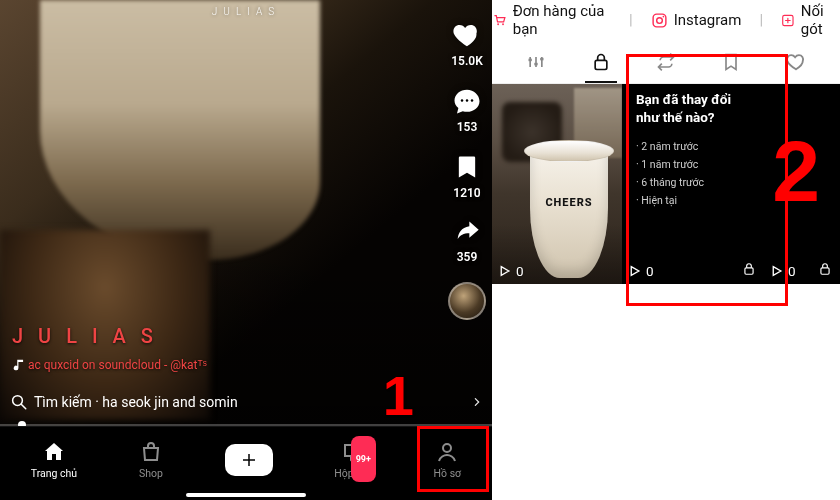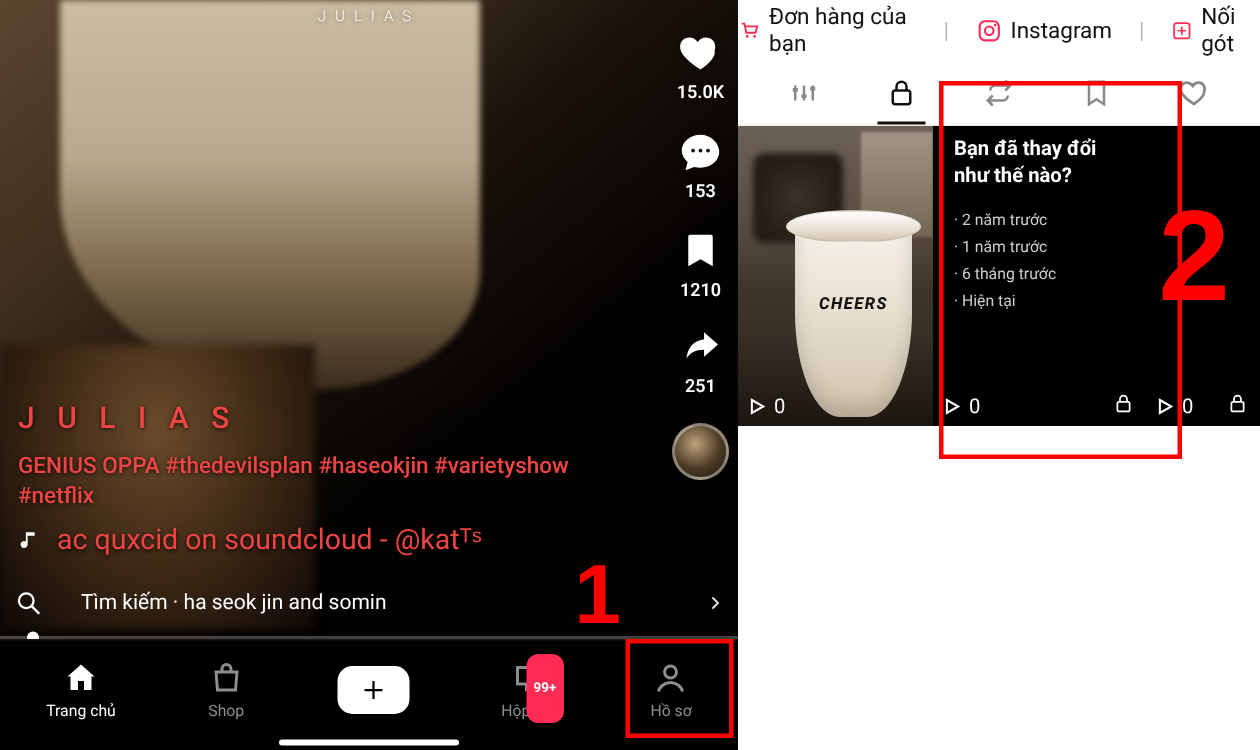--- a/index.html
+++ b/index.html
@@ -22,23 +22,23 @@
   }
   .brand-top { position:absolute; top:6px; left:50%; transform:translateX(-50%);
      color:#fff; font-size:10px; letter-spacing:6px; opacity:0.9; font-weight:300; text-shadow:0 0 4px rgba(0,0,0,0.6);}
   .right-rail { position: absolute; right: 6px; top: 20px; display:flex; flex-direction:column; align-items:center; gap:18px;margin-left:13px; }
   .rail-item { display:flex; flex-direction:column; align-items:center; gap:4px; color:#fff; text-shadow:0 0 4px rgba(0,0,0,0.7); }
   .rail-item .count { font-size:12px; font-weight:600; }
   .icon-shadow { filter: drop-shadow(0 0 3px rgba(0,0,0,0.6)); }
   .info { position:absolute; left:12px; right:70px; bottom:128px; color:#ef4444; text-shadow:0 1px 3px rgba(0,0,0,0.8); }
   .info .username { font-size:20px; letter-spacing:5px; font-weight:500; margin-bottom:10px; }
   .info .caption { font-size:15px; line-height:1.35; font-weight:500; margin-bottom:8px; }
-  .info .sound { font-size:19px; display:flex; align-items:center; gap:12px; }
+  .info .sound { font-size:12px; display:flex; align-items:center; gap:2px; }
   .search-strip { position:absolute; left:10px; right:10px; bottom:82px; height:32px;
-    display:flex; align-items:center; gap:26px; color:#fff; font-size:14px; }
+    display:flex; align-items:center; gap:6px; color:#fff; font-size:14px; }
   .search-strip .chev { color:#fff; opacity:0.9; }
   .progress { position:absolute; left:0; right:0; bottom:74px; height:2px; background:rgba(255,255,255,0.25); }
   .progress .dot { position:absolute; left:18px; top:-3px; width:8px; height:8px; border-radius:50%; background:#fff; }
   .bottom-nav { position:absolute; left:0; right:0; bottom:0; height:74px; background:#000;
     display:flex; align-items:center; justify-content:space-around; border-top:1px solid rgba(255,255,255,0.08); padding-bottom:8px;}
   .nav-item { display:flex; flex-direction:column; align-items:center; gap:3px; color:#8e8e8e; font-size:10.5px; position:relative; }
   .nav-item.active { color:#fff; }
   .nav-item.active svg path, .nav-item.active svg rect { fill:#fff; }
   .nav-create { width:48px; height:32px; border-radius:10px; background:#fff; position:relative;
     display:flex; align-items:center; justify-content:center; }
@@ -67,21 +67,21 @@
   
   .cup { position:absolute; left:38px; bottom:6px; width:78px; height:128px;
     background: linear-gradient(180deg, #f6f2ea 0%, #e9e1d2 40%, #d0c4ae 100%);
     border-radius:6px 6px 30px 30px / 6px 6px 70px 70px;
     box-shadow: inset 0 -8px 12px rgba(0,0,0,0.15);
   }
   .cup::before { content:""; position:absolute; left:-6px; right:-6px; top:-10px; height:20px; border-radius:50%;
     background: linear-gradient(180deg, #fff 0%, #e8e1d4 60%, #cfc3ad 100%);
     border:1px solid rgba(0,0,0,0.05);
   }
-  .cup-label { position:absolute; top:46px; left:50%; transform:translateX(-50%); font-size:11px; font-weight:800; letter-spacing:1px; color:#121212;font-style:italic; }
+  .cup-label { position:absolute; top:46px; left:50%; transform:translateX(-50%); font-size:11px; font-weight:800; letter-spacing:1px; color:#121212; }
   .t1-bg-person { position:absolute; left:10px; top:18px; width:60px; height:60px; background:radial-gradient(circle, #3b322a 0%, #241c15 70%); border-radius:8px; filter:blur(2px);}
   .t1-window { position:absolute; right:0; top:4px; width:48px; height:70px; background:linear-gradient(180deg,#c5b9a5,#8a7a63); opacity:0.6; filter:blur(1px);}
   .t2 { width:142px; background:#000; color:#fff; padding:6px 14px; }
   .t2 h4 { font-size:13.5px; font-weight:700; line-height:1.35; }
   .t2 ul { list-style:none; margin-top:12px; font-size:10.5px; color:#cfcfcf; line-height:1.7; }
   .t2 ul li::before { content:"· "; }
   .t3 { flex:1; background:#000; }
   .tile .views { position:absolute; left:6px; bottom:5px; display:flex; align-items:center; gap:5px; color:#fff; font-size:13.5px; text-shadow:0 0 3px rgba(0,0,0,0.6);}
   .tile .lock { position:absolute; right:8px; bottom:7px; color:#fff; }
   .red-box-right { position:absolute; left:134px; top:54px; width:162px; height:252px; border:3px solid #f00; pointer-events:none; }
@@ -117,28 +117,27 @@
       <div class="rail-item">
         <svg class="icon-shadow" width="28" height="30" viewBox="0 0 24 24">
             <path fill="#fff" d="M6 3h12a1 1 0 0 1 1 1v17l-7-4-7 4V4a1 1 0 0 1 1-1z"></path>
           </svg>
         <span class="count">1210</span>
       </div>
       <div class="rail-item">
         <svg class="icon-shadow" width="32" height="28" viewBox="0 0 24 24">
             <path fill="#fff" d="M14 3l8 7-8 7v-4c-5 0-8 1.7-10 5 .5-5 3-10 10-11V3z"></path>
           </svg>
-        <span class="count">251</span>
+        <span class="count">359</span>
       </div>
       <div class="avatar-disc"></div>
     </div>
 
     <div class="info">
       <div class="username">J U L I A S</div>
-      <div class="caption">GENIUS OPPA #thedevilsplan #haseokjin #varietyshow #netflix</div>
       <div class="sound">
         <svg width="14" height="14" viewBox="0 0 24 24">
             <path fill="#fff" d="M9 3v10.6A4 4 0 1 0 11 17V7h8V3H9z"></path>
           </svg>
         <span>ac quxcid on soundcloud - @katᵀˢ</span>
       </div>
     </div>
 
     <div class="search-strip">
       <svg width="18" height="18" viewBox="0 0 24 24">

